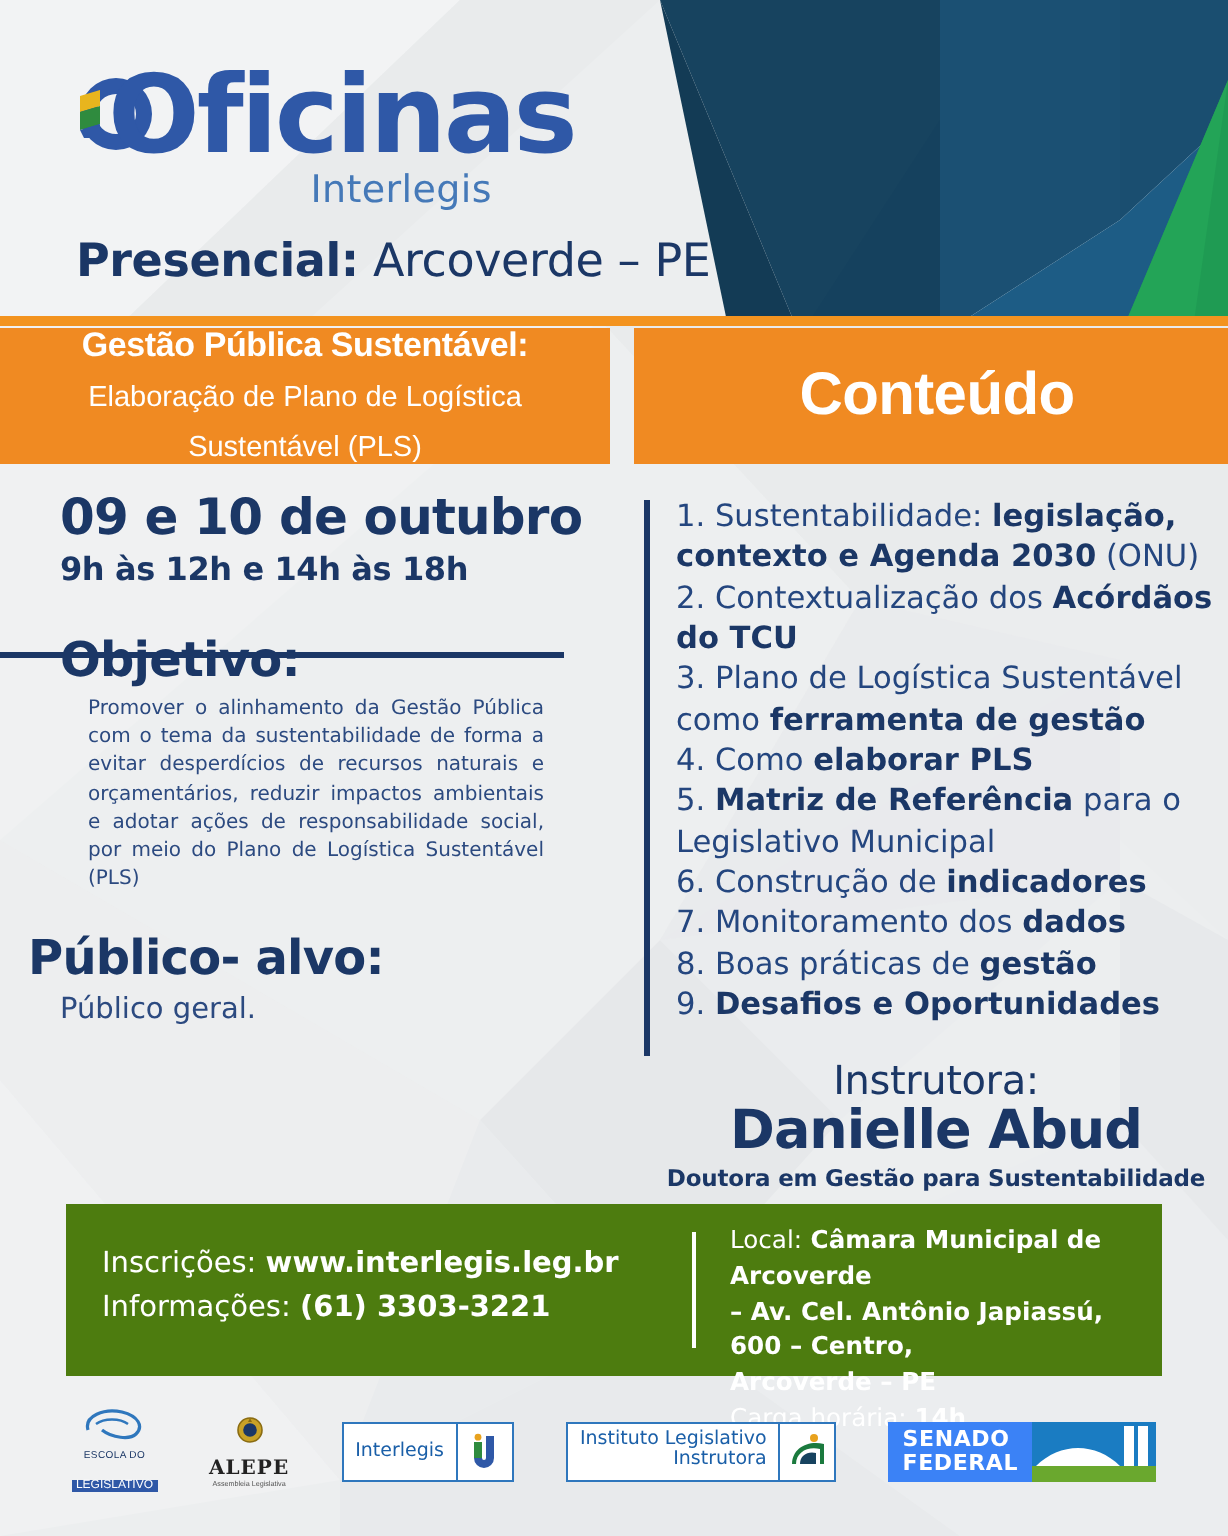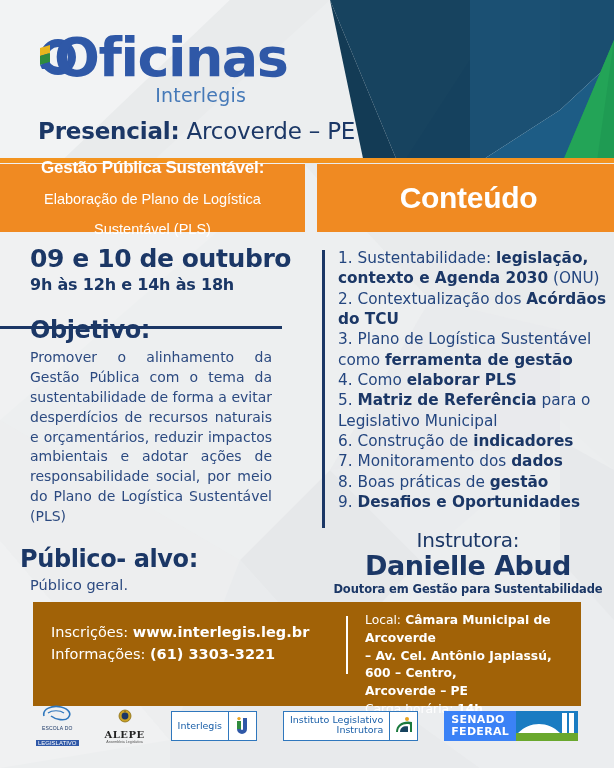--- a/index.html
+++ b/index.html
@@ -45,21 +45,21 @@
   .presencial span{font-weight:normal;}
 
   
   .bar{position:absolute;background:#f08a22;color:#ffffff;}
   .bar-left{
     left:0;top:164px;width:305px;height:68px;
     display:flex;flex-direction:column;align-items:center;justify-content:center;
     text-align:center;
   }
   .bar-left .t1{font-size:17px;font-weight:bold;letter-spacing:-.2px;line-height:1.15;}
-  .bar-left .t2{font-size:14.5px;line-height:1.25;margin-top:12px;}
+  .bar-left .t2{font-size:14.5px;line-height:1.25;margin-top:7px;}
   .bar-right{
     left:317px;top:164px;width:303px;height:68px;
     display:flex;align-items:center;justify-content:center;
   }
   .bar-right .t1{font-size:30px;font-weight:bold;letter-spacing:-.3px;}
 
   
   .col-left{position:absolute;left:0;top:244px;width:300px;color:#1b3766;}
   .date-main{
     margin-left:30px;font-size:25px;font-weight:bold;letter-spacing:-.4px;
@@ -70,26 +70,26 @@
     font-family:"DejaVu Sans", sans-serif;
   }
   .rule{
     position:absolute;left:0;top:82px;width:282px;height:3px;background:#1b3766;
   }
   .sec-head{
     margin-left:30px;margin-top:22px;font-size:24px;font-weight:bold;letter-spacing:-.4px;
     font-family:"DejaVu Sans", sans-serif;
   }
   .body-txt{
-    margin-left:30px;margin-right:28px;margin-top:4px;
-    font-size:14px;line-height:1.42;text-align:justify;color:#2c4a80;
+    margin-left:44px;margin-right:28px;margin-top:4px;
+    font-size:10px;line-height:1.42;text-align:justify;color:#2c4a80;
     font-family:"DejaVu Sans", sans-serif;
   }
   .sec-head2{
-    margin-left:20px;margin-top:18px;font-size:24px;font-weight:bold;letter-spacing:-.4px;
+    margin-left:14px;margin-top:18px;font-size:24px;font-weight:bold;letter-spacing:-.4px;
     font-family:"DejaVu Sans", sans-serif;
   }
   .body-txt2{
     margin-left:30px;margin-top:4px;font-size:14.5px;color:#2c4a80;
     font-family:"DejaVu Sans", sans-serif;
   }
 
   
   .col-right{position:absolute;left:322px;top:248px;width:292px;color:#24467f;}
   .vline{position:absolute;left:0;top:2px;width:3px;height:278px;background:#1b3766;}
@@ -100,21 +100,21 @@
 
   .instr-wrap{position:absolute;left:322px;top:528px;width:292px;text-align:center;color:#1b3766;}
   .instr-label{font-size:20px;letter-spacing:-.2px;font-family:"DejaVu Sans", sans-serif;}
   .instr-name{font-size:27px;font-weight:bold;letter-spacing:-.5px;margin-top:-2px;
               font-family:"DejaVu Sans", sans-serif;}
   .instr-sub{font-size:11.5px;font-weight:bold;margin-top:1px;letter-spacing:-.1px;
              font-family:"DejaVu Sans", sans-serif;}
 
   
   .footbar{
-    position:absolute;left:33px;top:602px;width:548px;height:104px;background:#a16207;
+    position:absolute;left:33px;top:602px;width:548px;height:86px;background:#4d7c0f;
   }
   .footbar .divider{position:absolute;left:313px;top:14px;width:2px;height:58px;background:#ffffff;}
   .foot-left{position:absolute;left:18px;top:20px;color:#fff;font-size:14.5px;line-height:1.5;
              font-family:"DejaVu Sans", sans-serif;}
   .foot-left b{font-weight:bold;}
   .foot-right{position:absolute;left:332px;top:10px;color:#fff;font-size:12.3px;line-height:1.45;
               font-family:"DejaVu Sans", sans-serif;}
   .foot-right b{font-weight:bold;}
 
   

